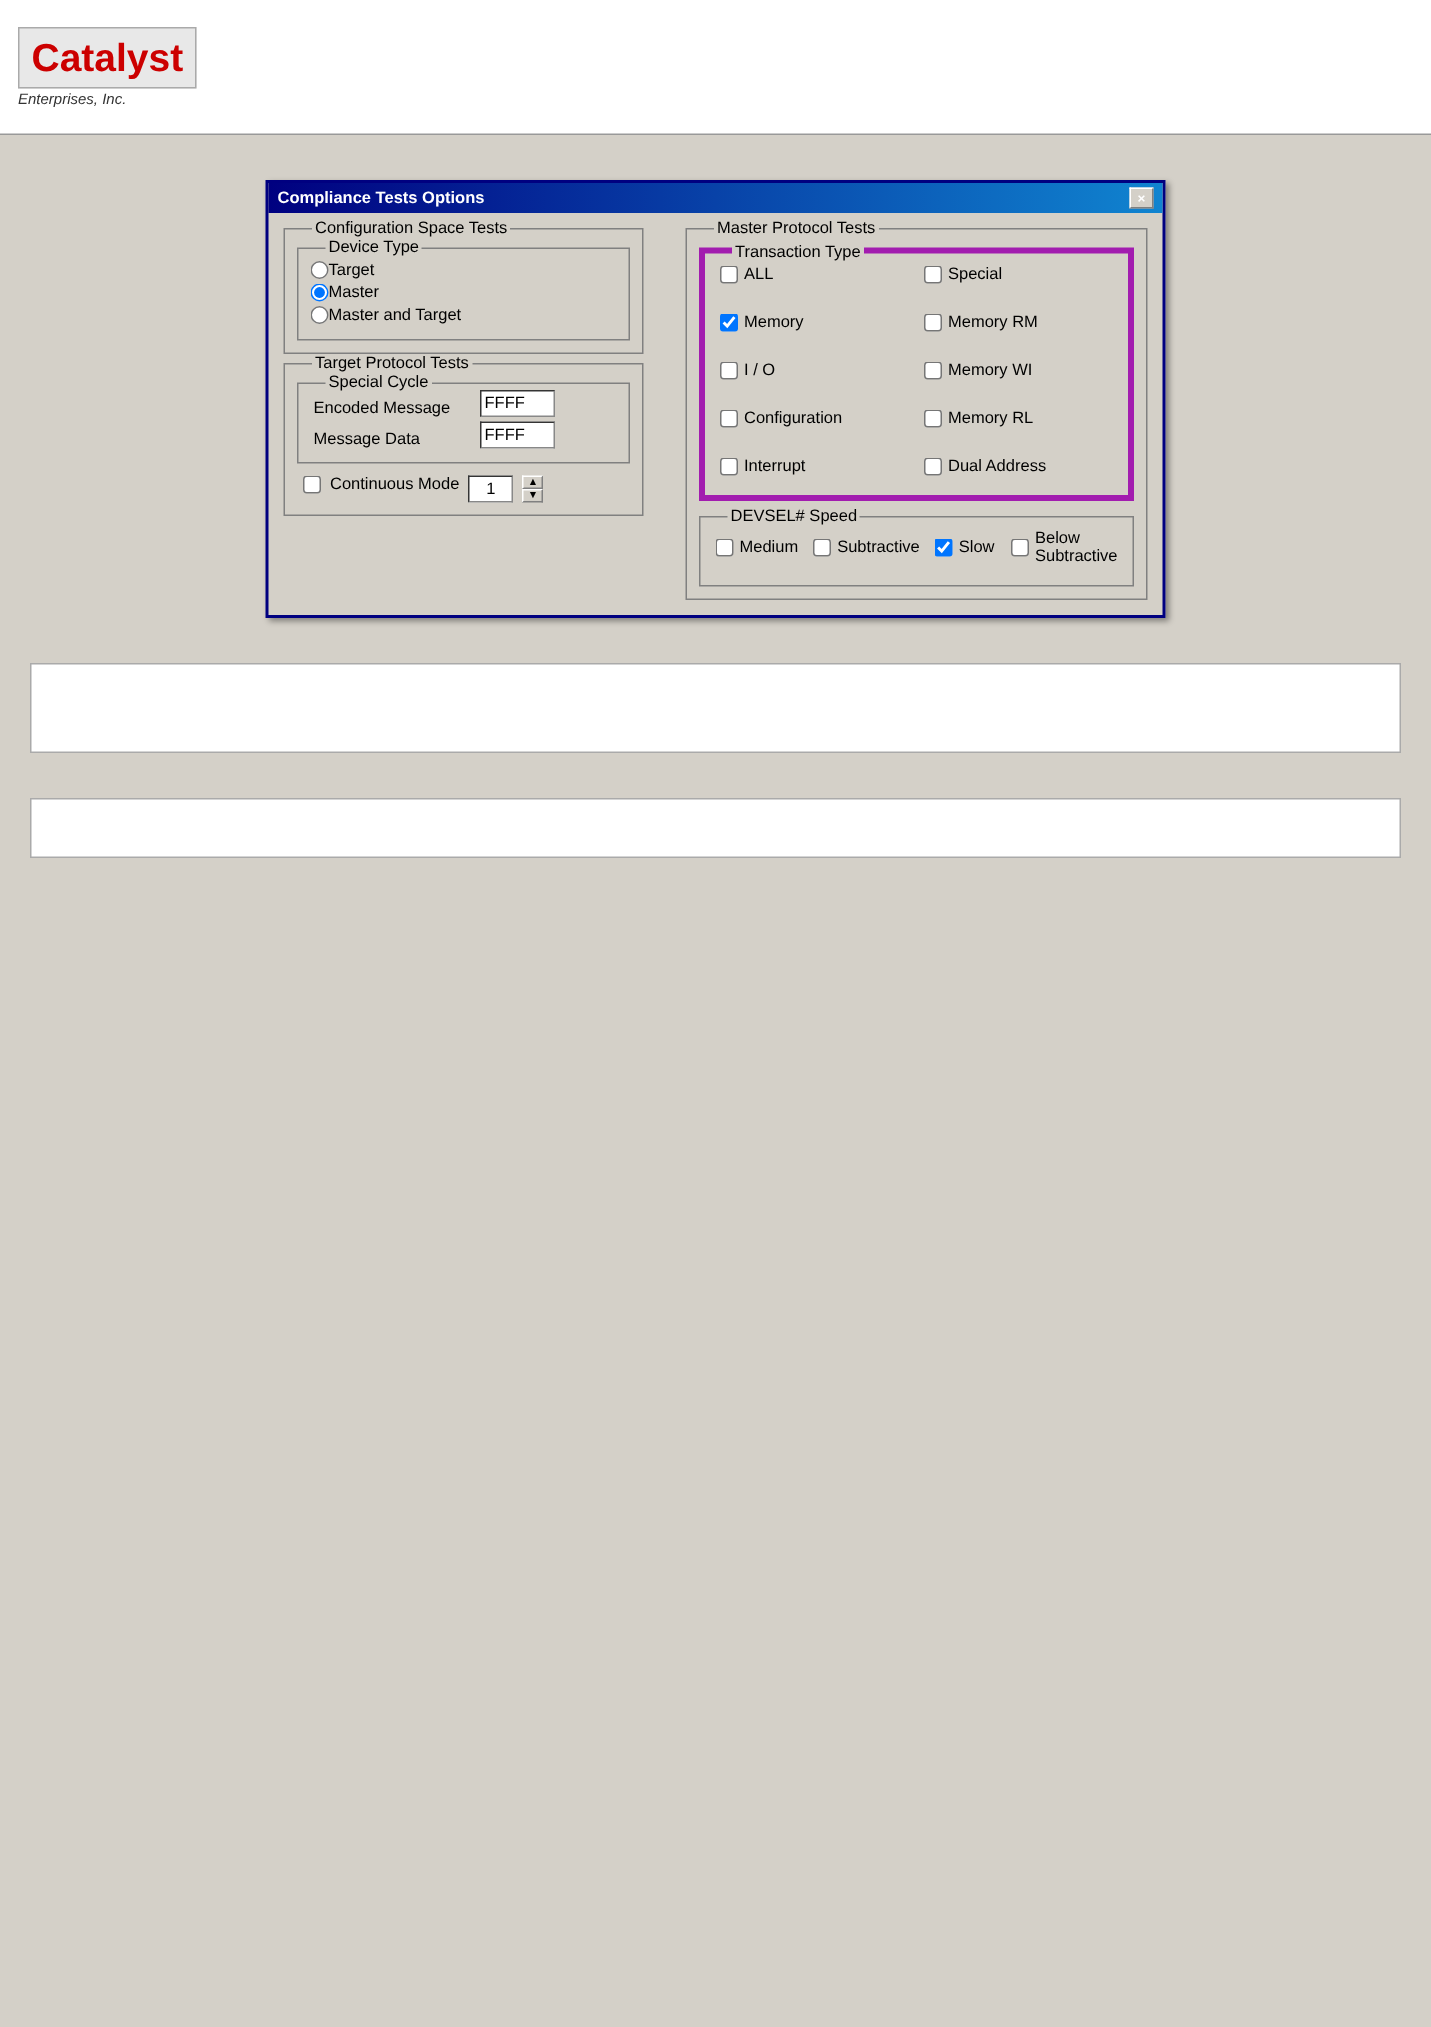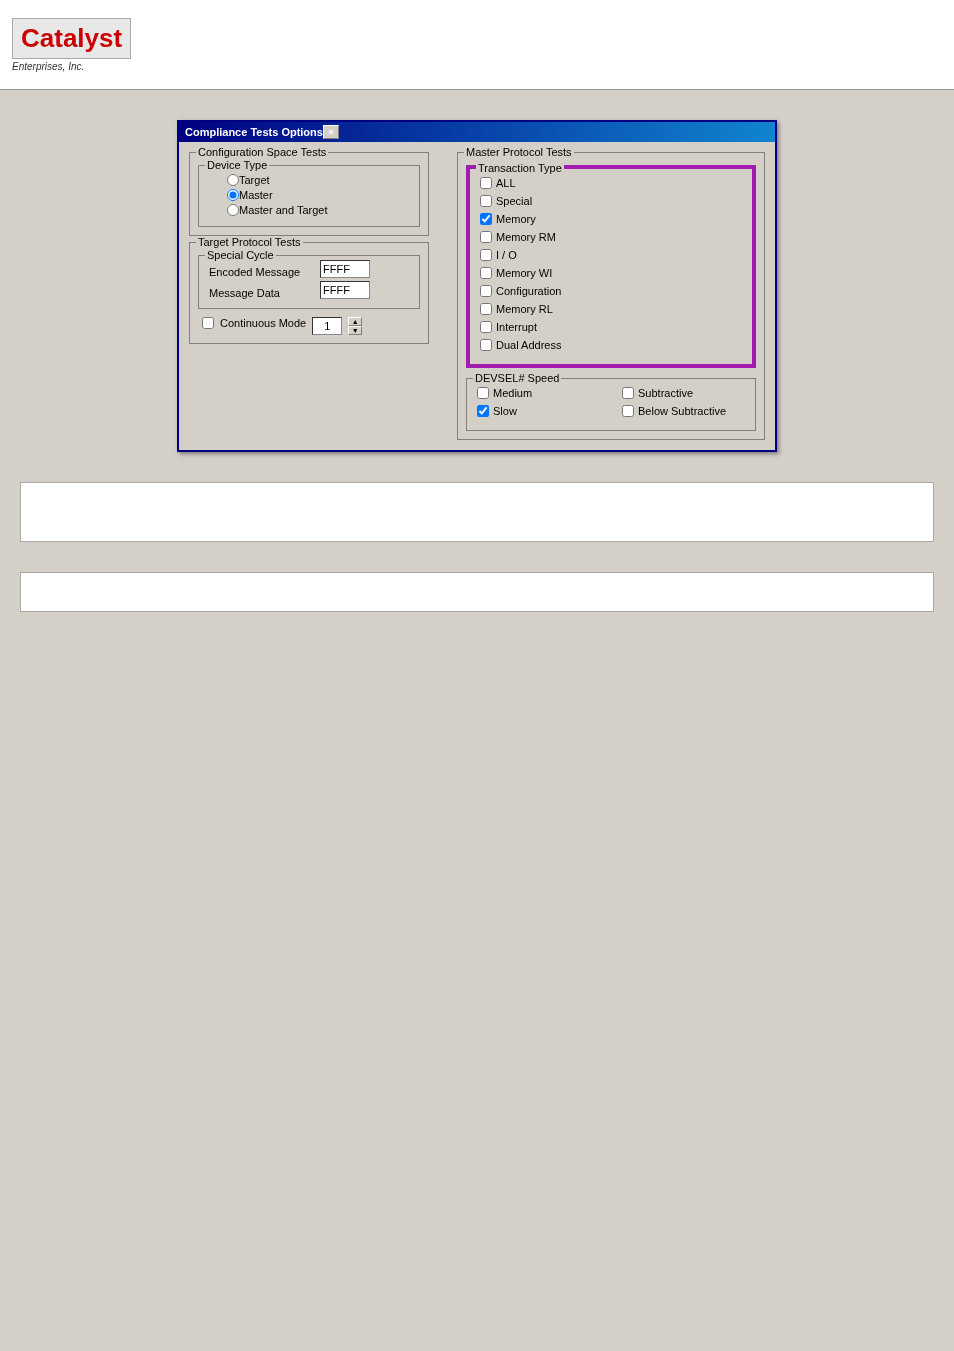--- a/index.html
+++ b/index.html
@@ -55,20 +55,21 @@
       width: 600px;
       margin: 10px auto;
       box-shadow: 2px 2px 4px rgba(0,0,0,0.4);
     }
     .dialog-titlebar {
       background: linear-gradient(to right, #000080, #1084d0);
       color: white;
       font-weight: bold;
       padding: 3px 6px;
       display: flex;
+      justify-content: space-between;
       align-items: center;
       font-size: 11px;
     }
     .dialog-close-btn {
       background: #d4d0c8;
       border: 1px solid #808080;
       border-top-color: #fff;
       border-left-color: #fff;
       width: 16px;
       height: 14px;
@@ -80,21 +81,21 @@
       font-weight: bold;
     }
     .dialog-body {
       padding: 10px;
       display: flex;
       gap: 8px;
     }
     .group-label {
       position: absolute;
       top: -7px;
-      left: 6px;
+      left: 18px;
       background: #d4d0c8;
       padding: 0 2px;
       font-size: 11px;
       white-space: nowrap;
     }
 
     .left-panel {
       width: 240px;
       flex-shrink: 0;
     }
@@ -132,22 +133,22 @@
     }
     .checkbox-input {
       width: 12px;
       height: 12px;
       cursor: pointer;
     }
 
     
     .transaction-grid {
       display: grid;
-      grid-template-columns: 1fr;
-      gap: 3px 10px;
+      grid-template-columns: 1fr 1fr;
+      gap: 17px 10px;
       padding: 4px 4px 4px 4px;
     }
 
     
     .encoded-row {
       display: flex;
       align-items: flex-end;
       gap: 6px;
       margin-bottom: 3px;
       padding-left: 4px;
@@ -199,22 +200,22 @@
       align-items: center;
       justify-content: center;
       font-size: 7px;
       cursor: pointer;
       line-height: 1;
     }
 
     
     .devsel-grid {
       display: grid;
-      grid-template-columns: 1fr 1fr;
-      gap: 3px 22px;
+      grid-template-columns: 1fr 1fr 1fr 1fr;
+      gap: 3px 10px;
       padding: 4px;
     }
 
     
     .dialog-buttons {
       display: flex;
       justify-content: center;
       gap: 20px;
       padding: 8px 10px 10px;
     }
@@ -269,21 +270,21 @@
       <div class="dialog-close-btn">×</div>
     </div>
 
     <div class="dialog-body">
 
       <div class="left-panel">
 
         <div style="border:1px solid #808080; padding:6px 8px 8px; position:relative; margin-bottom:6px;">
           <span class="group-label">Configuration Space Tests</span>
 
-          <div style="border:1px solid #808080; padding:4px 20px 6px; position:relative; margin-top:6px;">
+          <div style="border:1px solid #808080; padding:4px 0 6px; position:relative; margin-top:6px;">
             <span class="group-label">Device Type</span>
             <div class="radio-group">
               <label class="radio-item">
                 <input type="radio" name="device_type" class="radio-input" style="">
                 <span>Target</span>
               </label>
               <label class="radio-item">
                 <input type="radio" name="device_type" class="radio-input" checked="" style="">
                 <span>Master</span>
               </label>

